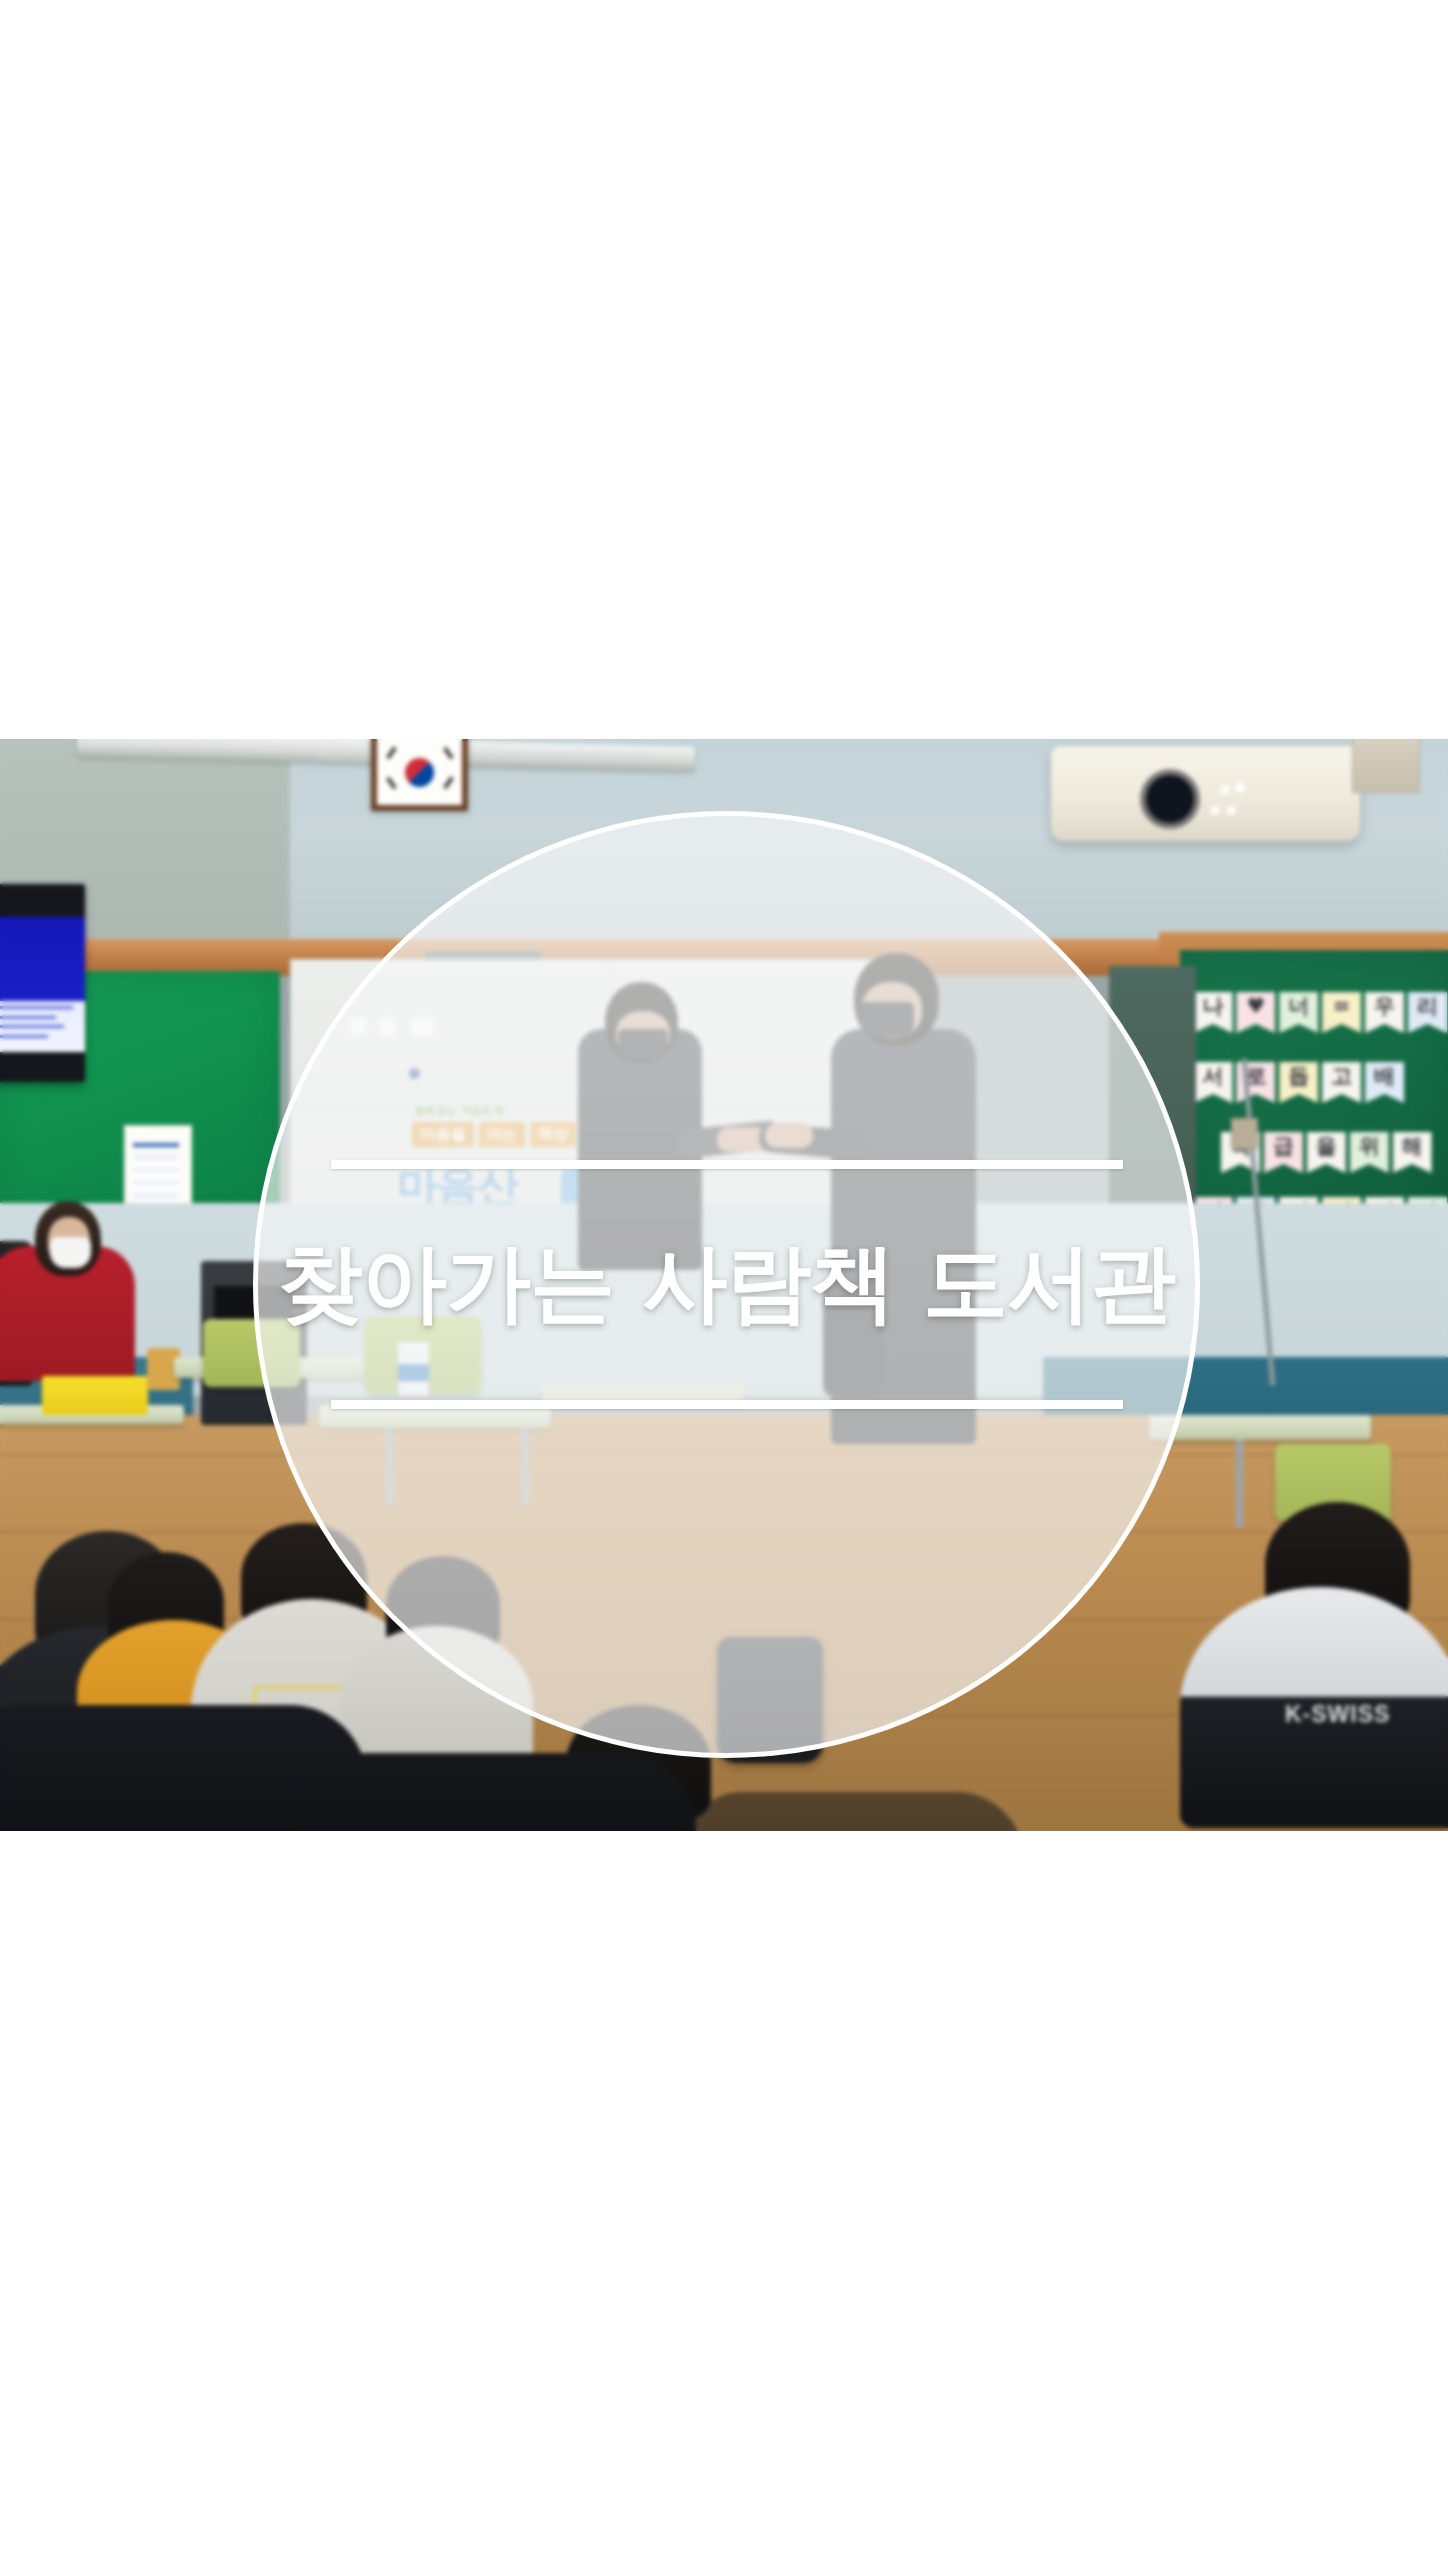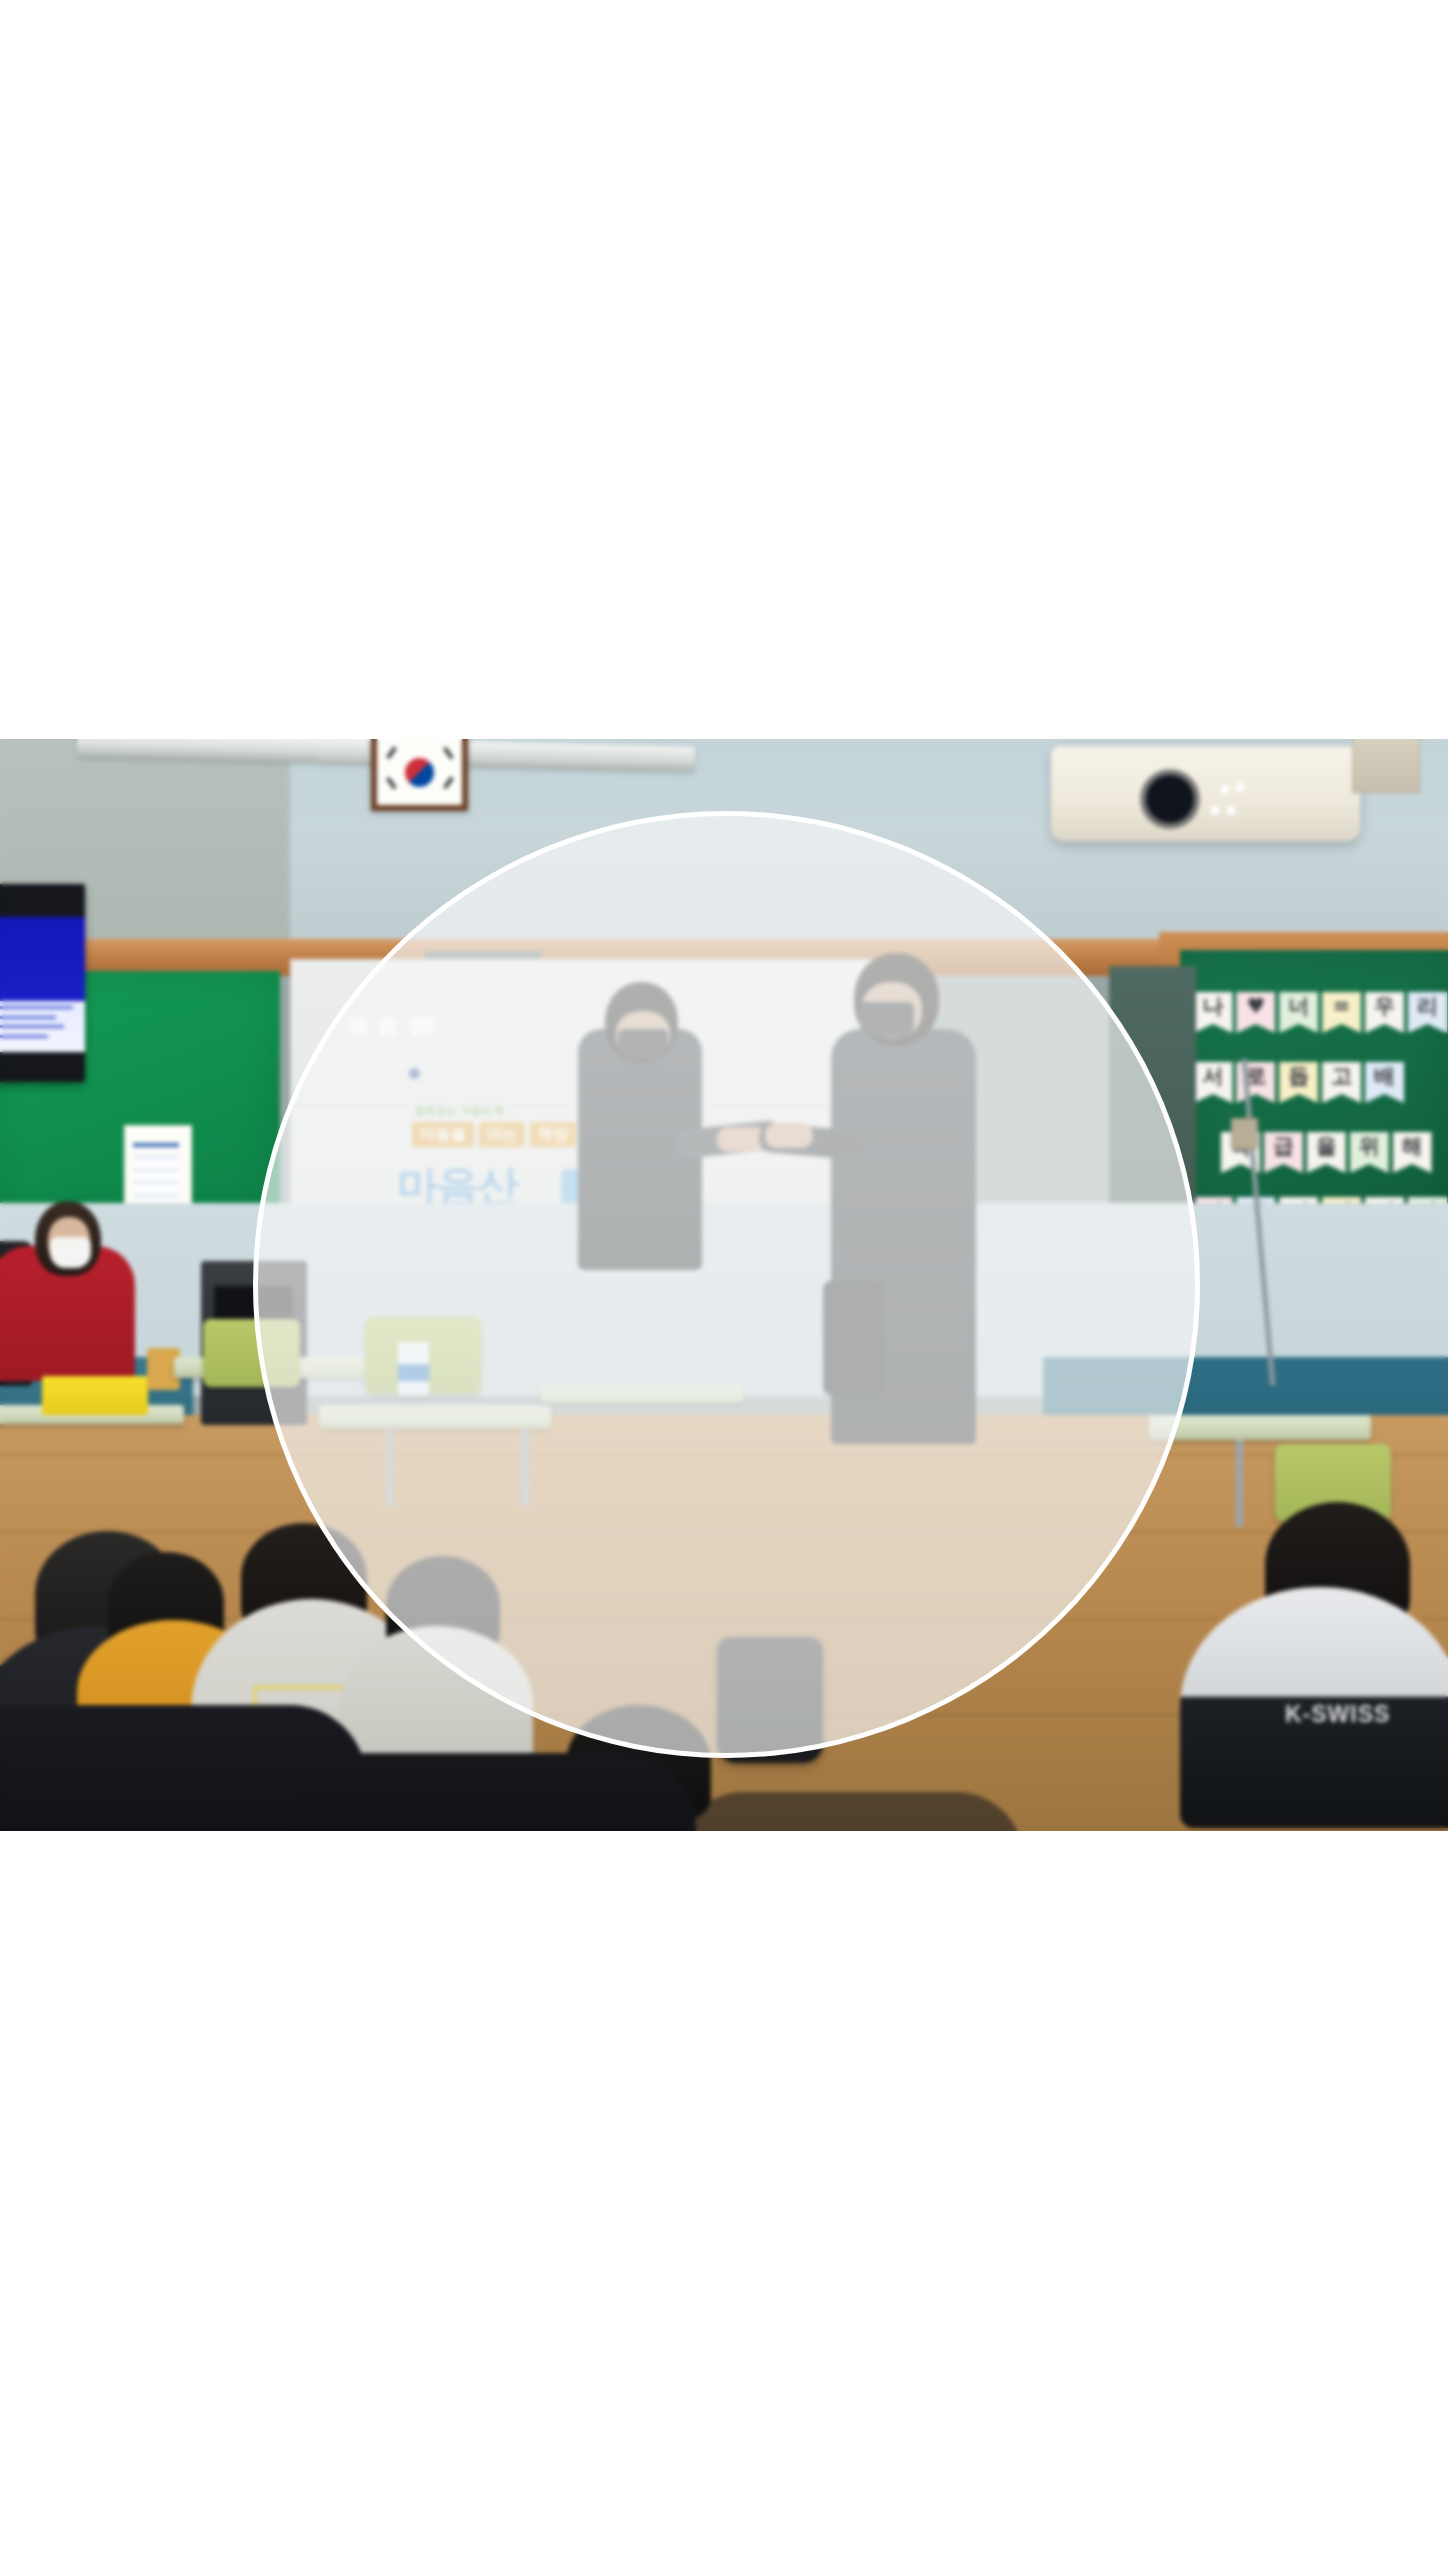--- a/index.html
+++ b/index.html
@@ -529,15 +529,20 @@
 
     <div class="layer" style="left:-39px; top:966px; width:406px; height:193px; background:linear-gradient(180deg,#191b20 0%,#0c0e12 100%); border-radius:58px 77px 0 0;"></div>
     <div class="layer" style="left:290px; top:1014px; width:406px; height:145px; background:linear-gradient(180deg,#16181c 0%,#0b0d10 100%); border-radius:77px 77px 0 0;"></div>
     <div class="layer" style="left:676px; top:1053px; width:348px; height:116px; background:linear-gradient(180deg,#15171b 0%,#0a0c0f 100%); border-radius:68px 68px 0 0; opacity:.55;"></div>
 
     <div id="photo-blur-veil"></div>
   </div>
 
   <div id="circle-overlay"></div>
 
+  <div id="title-block">
+    <div class="rule"></div>
+    <div id="title-text">찾아가는 사람책 도서관</div>
+    <div class="rule"></div>
+  </div>
 
 </div>
 
 
 </body></html>

